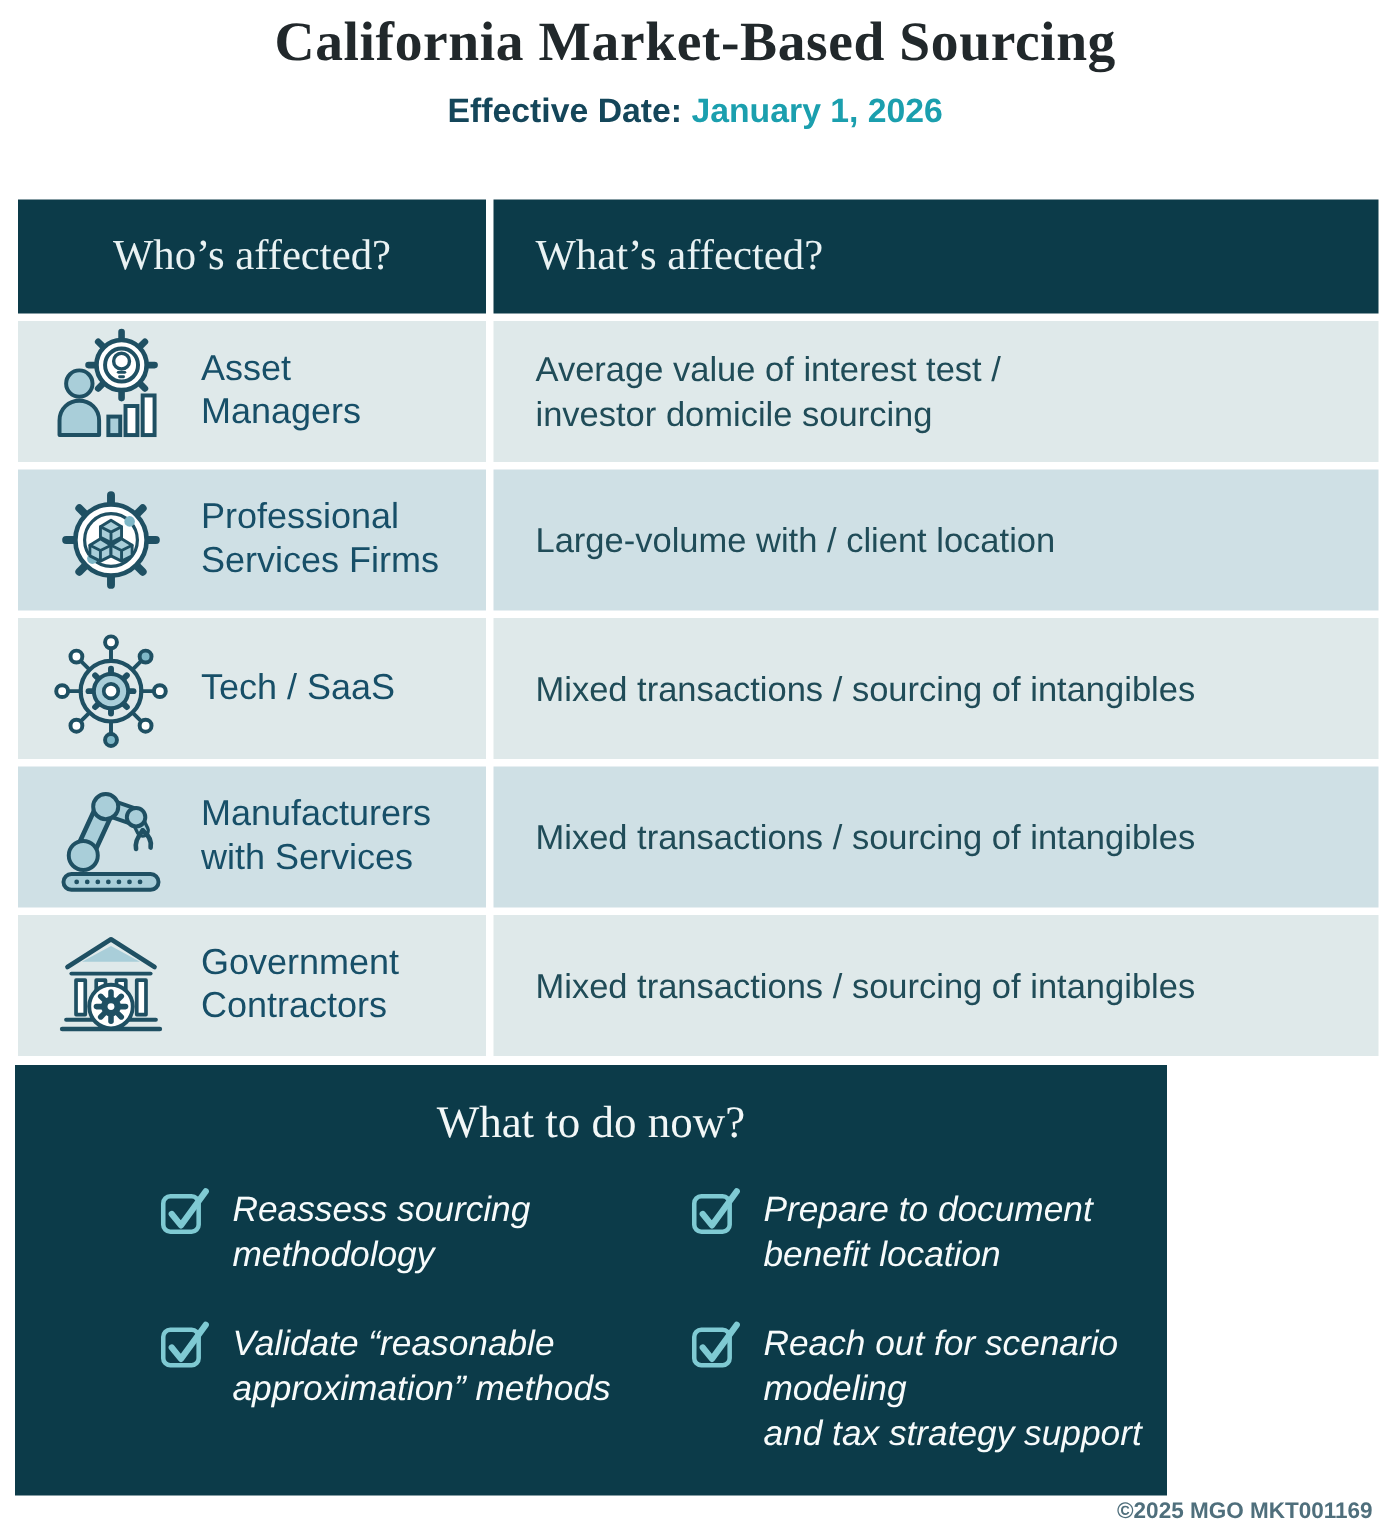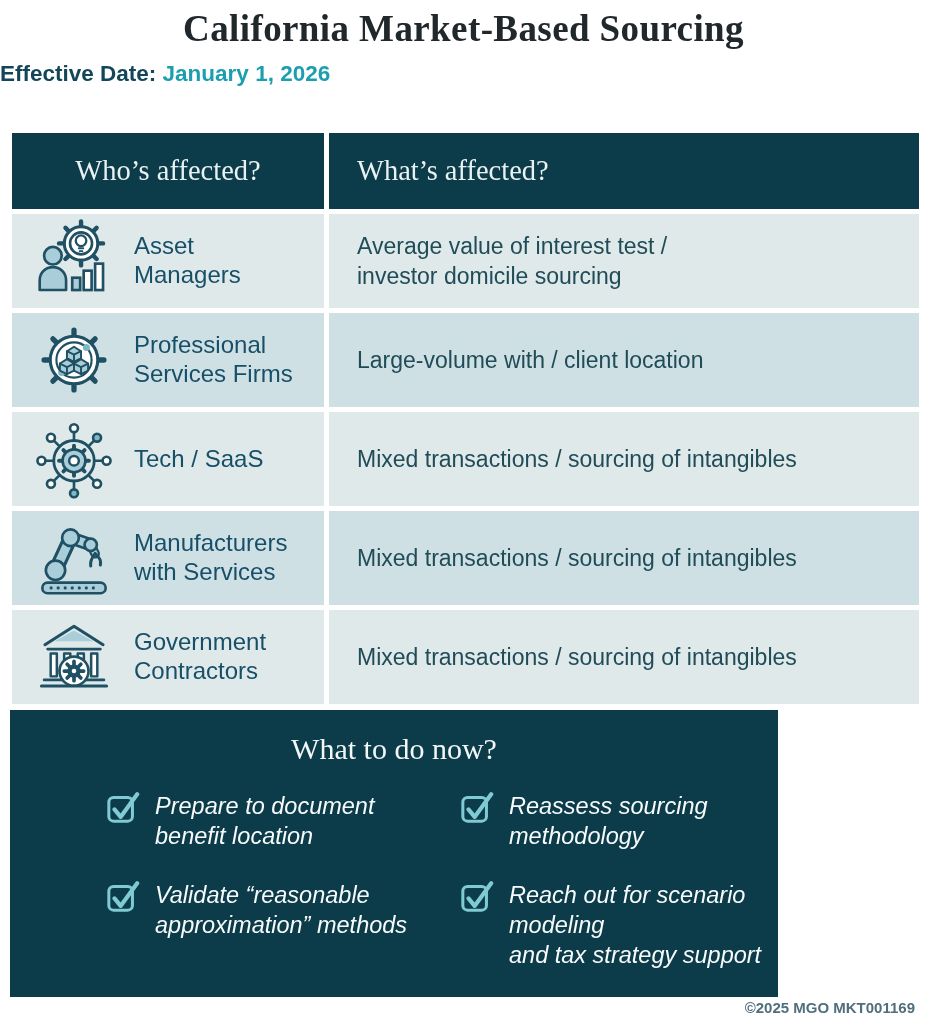--- a/index.html
+++ b/index.html
@@ -19,21 +19,21 @@
     width:927px;height:1024px;background:#ffffff;
     font-family:"Liberation Sans","DejaVu Sans",sans-serif;
   }
   .canvas{position:relative;width:927px;height:1024px;overflow:hidden;background:#ffffff;}
 
   .title{
     position:absolute;top:7px;left:0;width:100%;text-align:center;
     font-family:"Liberation Serif","DejaVu Serif",serif;
     font-size:37px;font-weight:600;color:#21282b;letter-spacing:.4px;
   }
-  .subline{position:absolute;width:100%;font-size:22.5px;font-weight:700;color:#14465a;}
+  .subline{position:absolute;width:100%;text-align:center;font-size:22.5px;font-weight:700;color:#14465a;}
   .subline .val{color:var(--accent);}
   .sub1{top:61px;}
   .sub2{top:93px;}
 
   .table{
     position:absolute;left:12px;top:133px;width:907px;
     display:grid;grid-template-columns:312px 1fr;
     grid-template-rows:76px repeat(5,94px);gap:5px;
   }
   .th{
@@ -269,33 +269,33 @@
     <div class="panel-title">What to do now?</div>
     <div class="checklist">
 
       <div class="check-item">
         <div class="check-icon">
           <svg viewBox="0 0 36 36" width="34" height="34">
             <rect x="3" y="8" width="25" height="25" rx="5" fill="none" stroke="#7fcad3" stroke-width="3.2"></rect>
             <path d="M9,20.5 L15.5,28.5 L33,4.5" fill="none" stroke="#7fcad3" stroke-width="4.4" stroke-linecap="round" stroke-linejoin="round"></path>
           </svg>
         </div>
-        <div class="check-text">Prepare to document
-benefit location</div>
+        <div class="check-text">Reassess sourcing
+methodology</div>
       </div>
 
       <div class="check-item">
         <div class="check-icon">
           <svg viewBox="0 0 36 36" width="34" height="34">
             <rect x="3" y="8" width="25" height="25" rx="5" fill="none" stroke="#7fcad3" stroke-width="3.2"></rect>
             <path d="M9,20.5 L15.5,28.5 L33,4.5" fill="none" stroke="#7fcad3" stroke-width="4.4" stroke-linecap="round" stroke-linejoin="round"></path>
           </svg>
         </div>
-        <div class="check-text">Reassess sourcing
-methodology</div>
+        <div class="check-text">Prepare to document
+benefit location</div>
       </div>
 
       <div class="check-item">
         <div class="check-icon">
           <svg viewBox="0 0 36 36" width="34" height="34">
             <rect x="3" y="8" width="25" height="25" rx="5" fill="none" stroke="#7fcad3" stroke-width="3.2"></rect>
             <path d="M9,20.5 L15.5,28.5 L33,4.5" fill="none" stroke="#7fcad3" stroke-width="4.4" stroke-linecap="round" stroke-linejoin="round"></path>
           </svg>
         </div>
         <div class="check-text">Validate “reasonable

